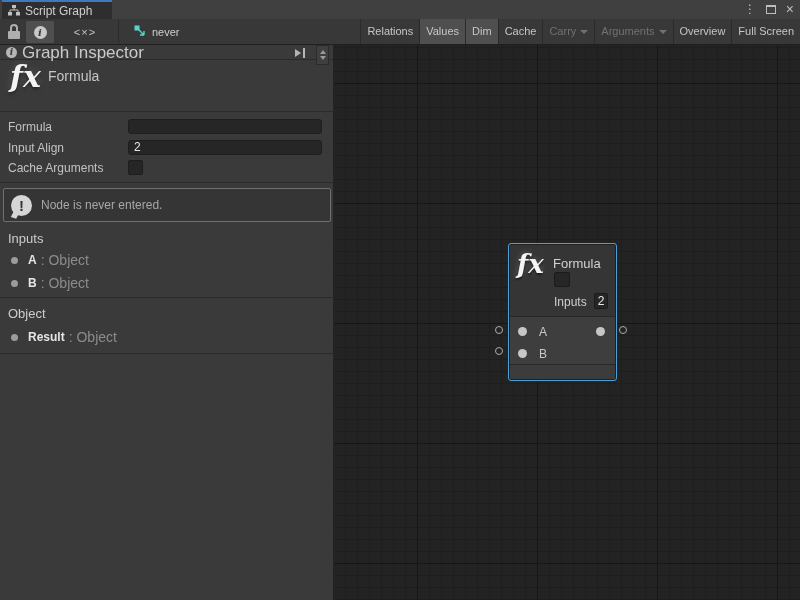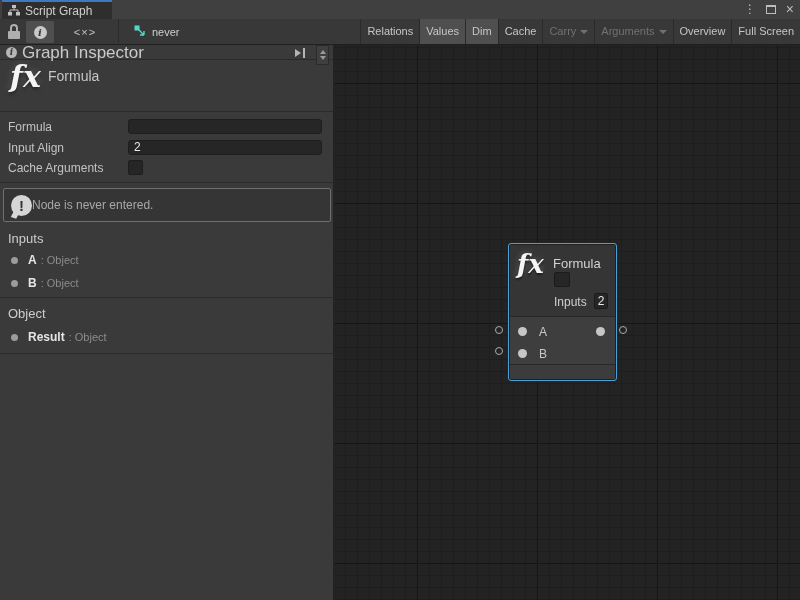--- a/index.html
+++ b/index.html
@@ -55,27 +55,27 @@
   .unit-title { position:absolute; left:48px; top:23px; font-size:14px; color:#c6c6c6; }
   .insp-div { position:absolute; left:0; width:100%; height:1px; background:#2b2b2b; }
 
   .f-label { position:absolute; left:8px; font-size:12px; color:#c2c2c2; }
   .tf { position:absolute; left:128px; width:194px; height:15px; background:#262626; border:1px solid #1e1e1e; border-radius:3px; font-size:12px; color:#e8e8e8; line-height:13px; padding-left:5px; }
   .checkbox { position:absolute; left:128px; width:15px; height:15px; background:#262626; border:1px solid #1e1e1e; border-radius:2px; }
 
   .warnbox { position:absolute; left:3px; top:143px; width:328px; height:34px; border:1px solid #6f6f6f; border-radius:2px; background:#353535; display:flex; align-items:center; }
   .warn-icon { position:relative; width:21px; height:21px; margin-left:7px; border-radius:50%; background:#d6d6d6; color:#353535; font-weight:bold; font-size:15px; line-height:21px; text-align:center; }
   .warn-icon::after { content:''; position:absolute; left:1px; bottom:-2px; width:6px; height:6px; background:#d6d6d6; transform:skewX(-15deg) rotate(15deg); }
-  .warn-text { font-size:12px; color:#a8a8a8; }
+  .warn-text { margin-left:9px; font-size:12px; color:#a8a8a8; }
 
   .sec-title { position:absolute; left:8px; font-size:13px; color:#cdcdcd; }
   .port-row { position:absolute; left:0; height:14px; display:flex; align-items:center; }
   .bullet { width:7px; height:7px; border-radius:50%; background:#9c9c9c; margin-left:11px; }
   .port-name { margin-left:10px; font-size:12px; font-weight:bold; color:#e5e5e5; }
-  .port-type { margin-left:4px; font-size:11px; color:#8c8c8c; }
+  .port-type { margin-left:4px; font-size:14px; color:#8c8c8c; }
 
   
   .canvas { position:absolute; left:334px; top:45px; width:466px; height:555px; background:#232323;
     background-image:
       linear-gradient(to right, #161616 1px, transparent 1px),
       linear-gradient(to bottom, #161616 1px, transparent 1px),
       linear-gradient(to right, #1e1e1e 1px, transparent 1px),
       linear-gradient(to bottom, #1e1e1e 1px, transparent 1px);
     background-size:120px 120px, 120px 120px, 12px 12px, 12px 12px;
     background-position:83px 38px, 83px 38px, 11px 2px, 11px 2px; }

